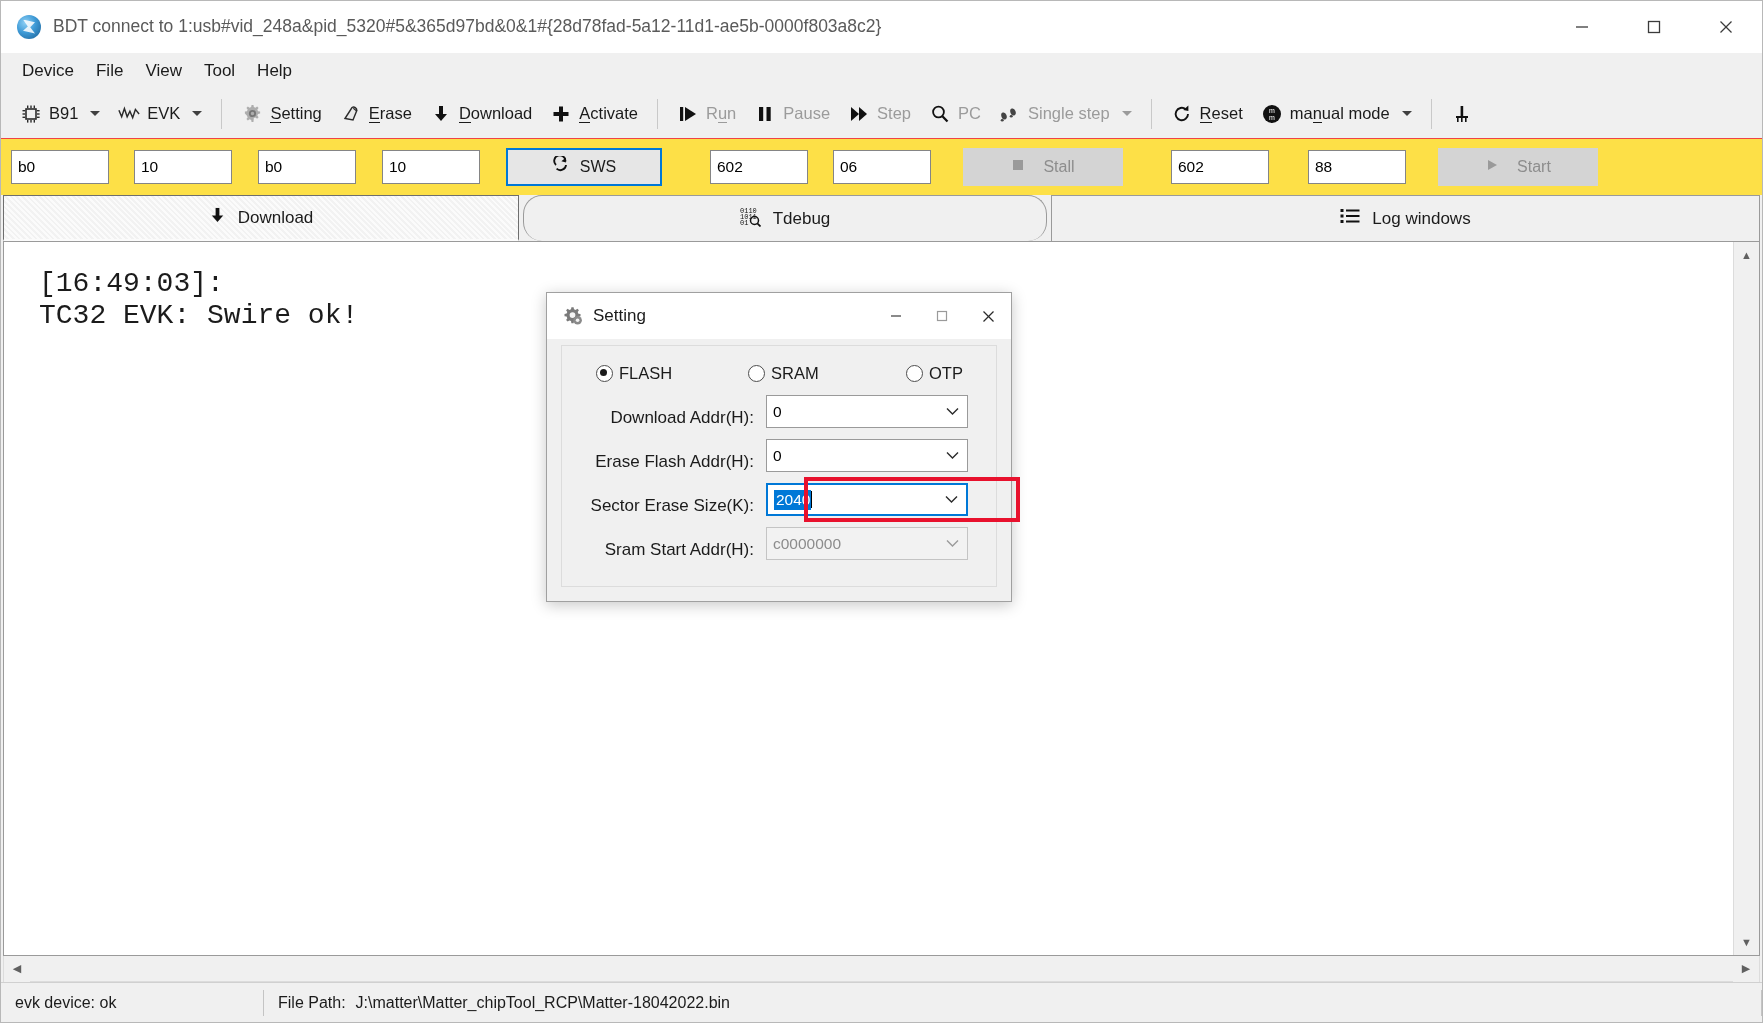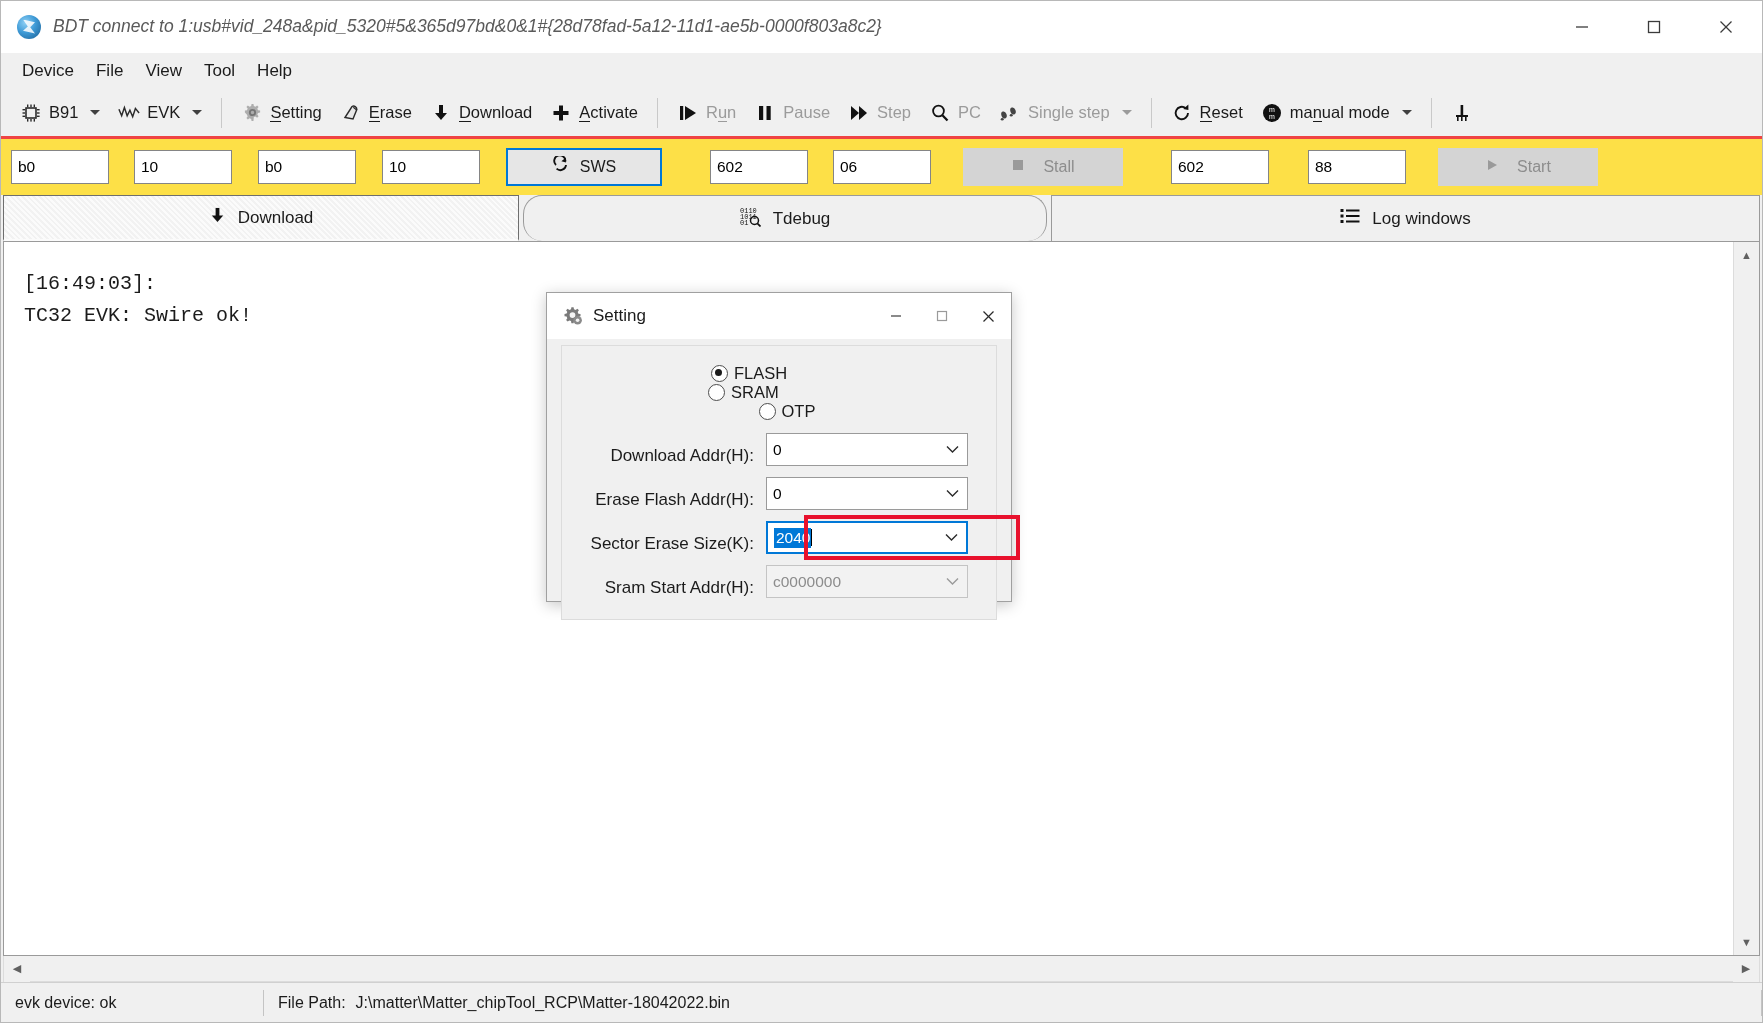--- a/index.html
+++ b/index.html
@@ -45,21 +45,20 @@
     clip-path: polygon(0 0, 100% 20%, 60% 55%, 100% 100%, 0 80%, 40% 50%);
     opacity: .85;
   }
   .title-text {
     font-size: 17.5px;
     color: #5a5a5a;
     white-space: nowrap;
     flex: 1 1 auto;
     overflow: hidden;
     text-overflow: ellipsis;
-    font-style: italic;
   }
   .win-buttons { display: flex; height: 52px; flex: 0 0 auto; }
   .win-btn {
     width: 72px; height: 52px;
     display: flex; align-items: center; justify-content: center;
     color: #3b3b3b;
   }
   .win-btn svg { display: block; }
 
   
@@ -79,21 +78,21 @@
   }
 
   
   .toolbar {
     height: 50px;
     background: #f0f0f0;
     display: flex;
     align-items: center;
     padding-left: 10px;
     flex: 0 0 auto;
-    border-bottom: 3px solid #ef4444;
+    border-bottom: 1px solid #ef4444;
   }
   .tb-item {
     display: flex;
     align-items: center;
     gap: 7px;
     padding: 5px 9px;
     font-size: 16.5px;
     color: #1b1b1b;
     white-space: nowrap;
   }
@@ -189,25 +188,26 @@
     background: #ffffff;
     border: 1px solid #9a9a9a;
     margin: 0 2px;
     display: flex;
     overflow: hidden;
   }
   .logarea {
     flex: 1 1 auto;
     padding: 26px 20px;
     font-family: "Liberation Mono", monospace;
-    font-size: 20px;
+    font-size: 28px;
     line-height: 32px;
     color: #1b1b1b;
     white-space: pre;
     overflow: hidden;
+    margin-left: 15px;
   }
   .vscroll {
     width: 26px;
     background: #f0f0f0;
     border-left: 1px solid #dcdcdc;
     display: flex;
     flex-direction: column;
     justify-content: space-between;
     align-items: center;
     flex: 0 0 auto;
@@ -281,21 +281,20 @@
   .group {
     border: 1px solid #dcdcdc;
     background: #f0f0f0;
     height: 100%;
     padding: 14px 18px 10px 18px;
   }
   .radiorow {
     display: flex;
     align-items: center;
     margin: 4px 0 12px 16px;
-    flex-direction: column;
   }
   .radio {
     display: flex;
     align-items: center;
     gap: 6px;
     font-size: 16.5px;
     color: #1b1b1b;
   }
   .rbox {
     width: 17px; height: 17px;

